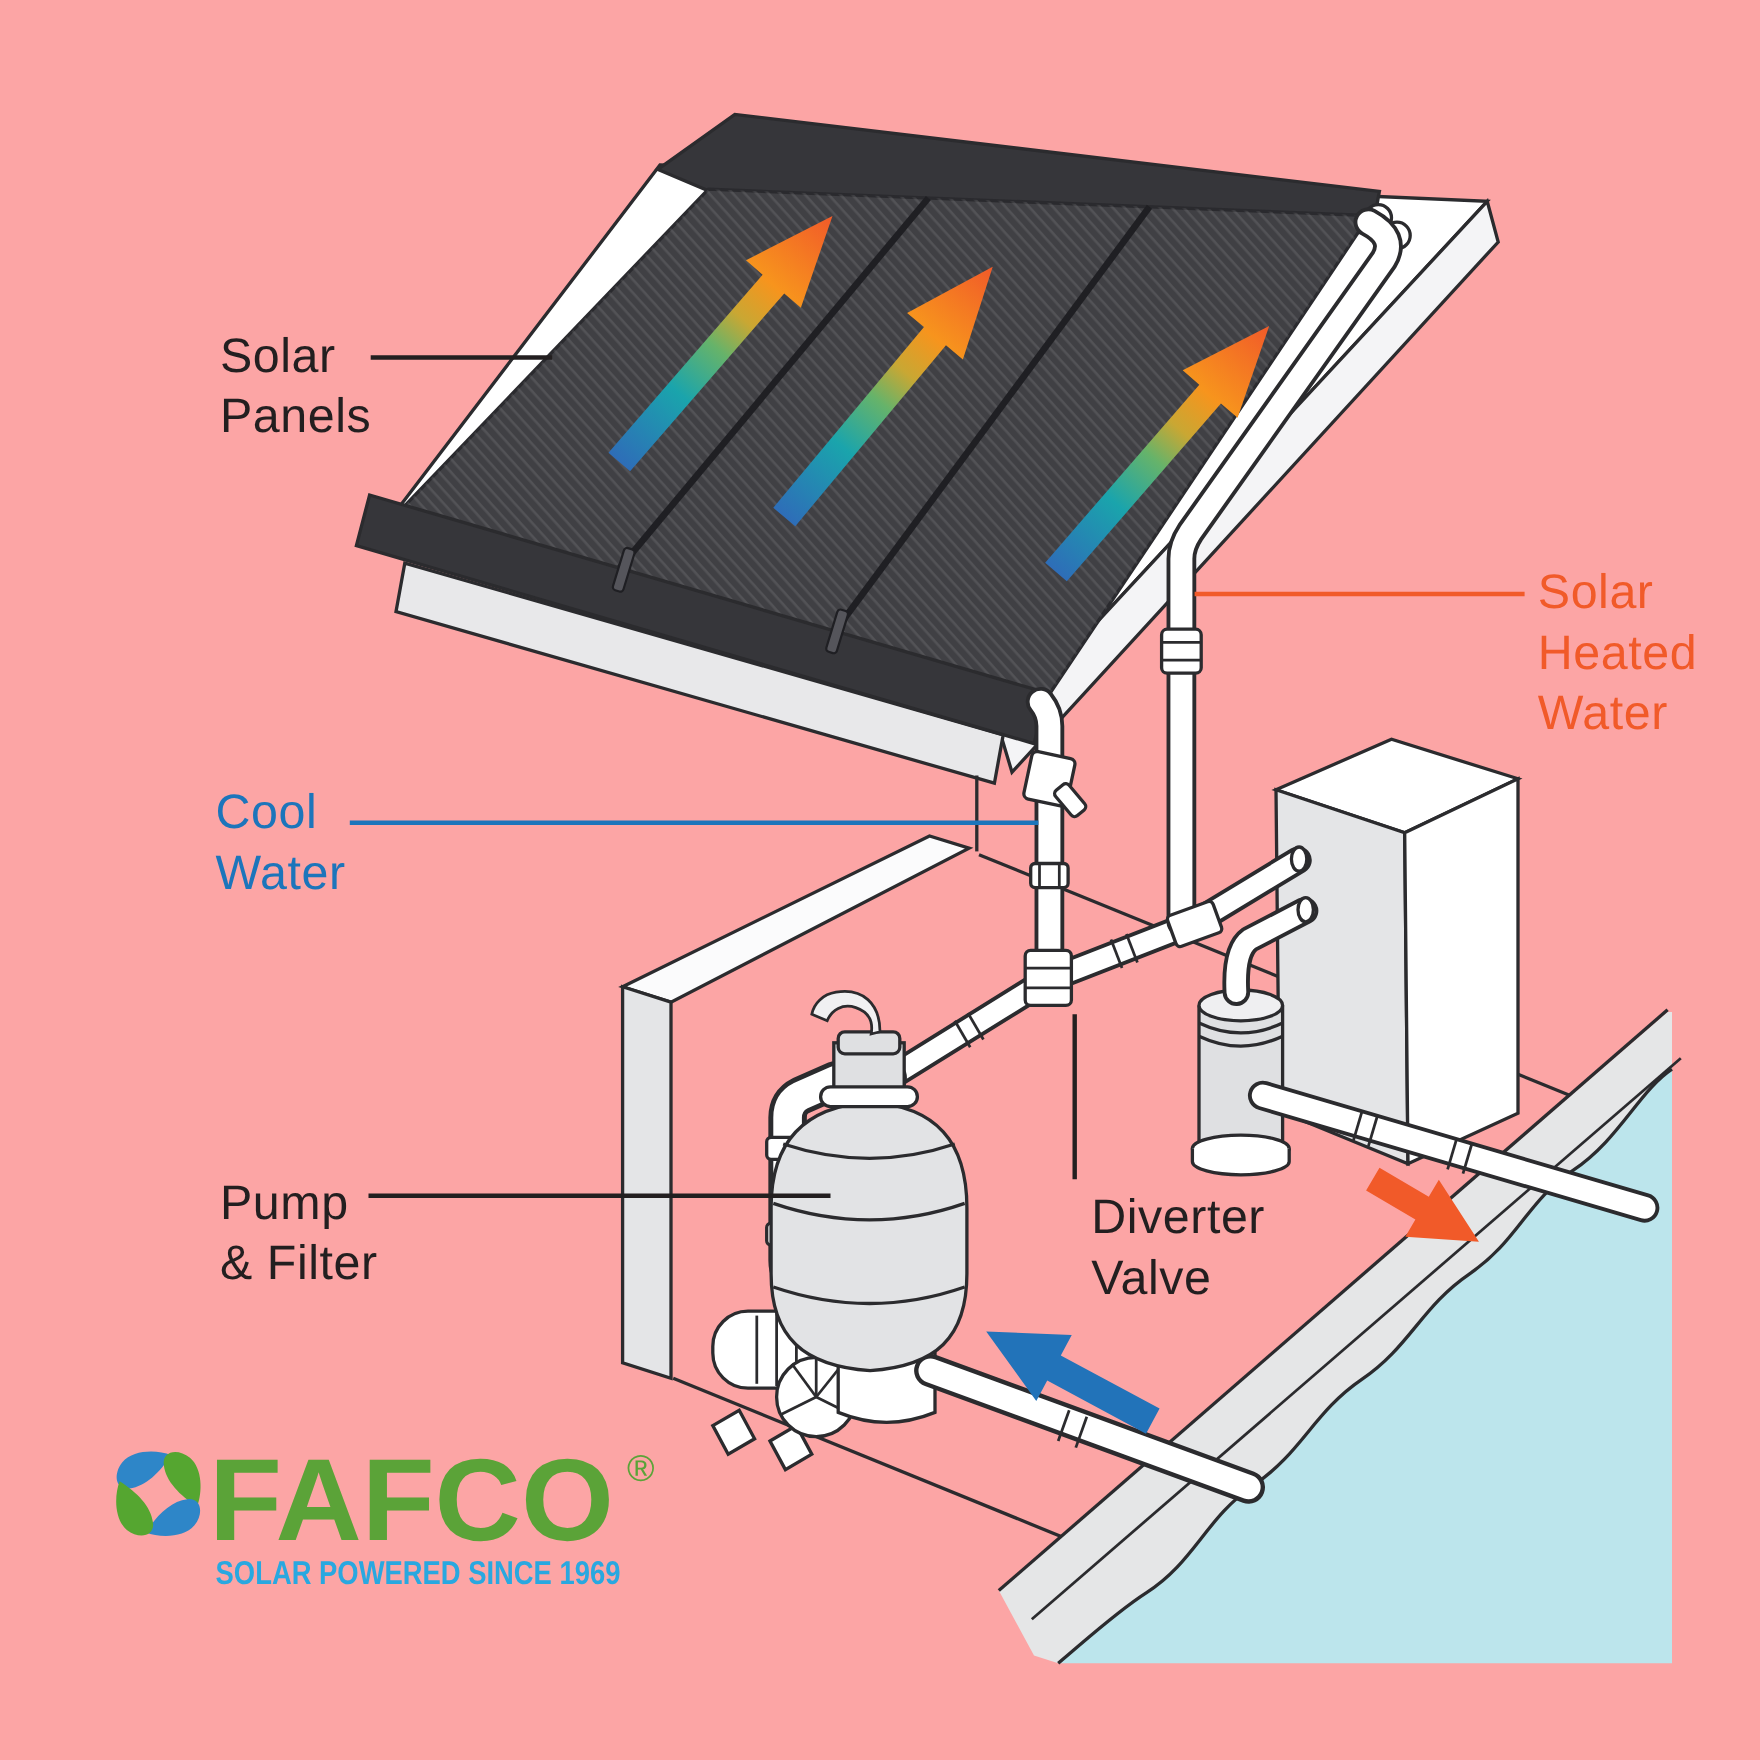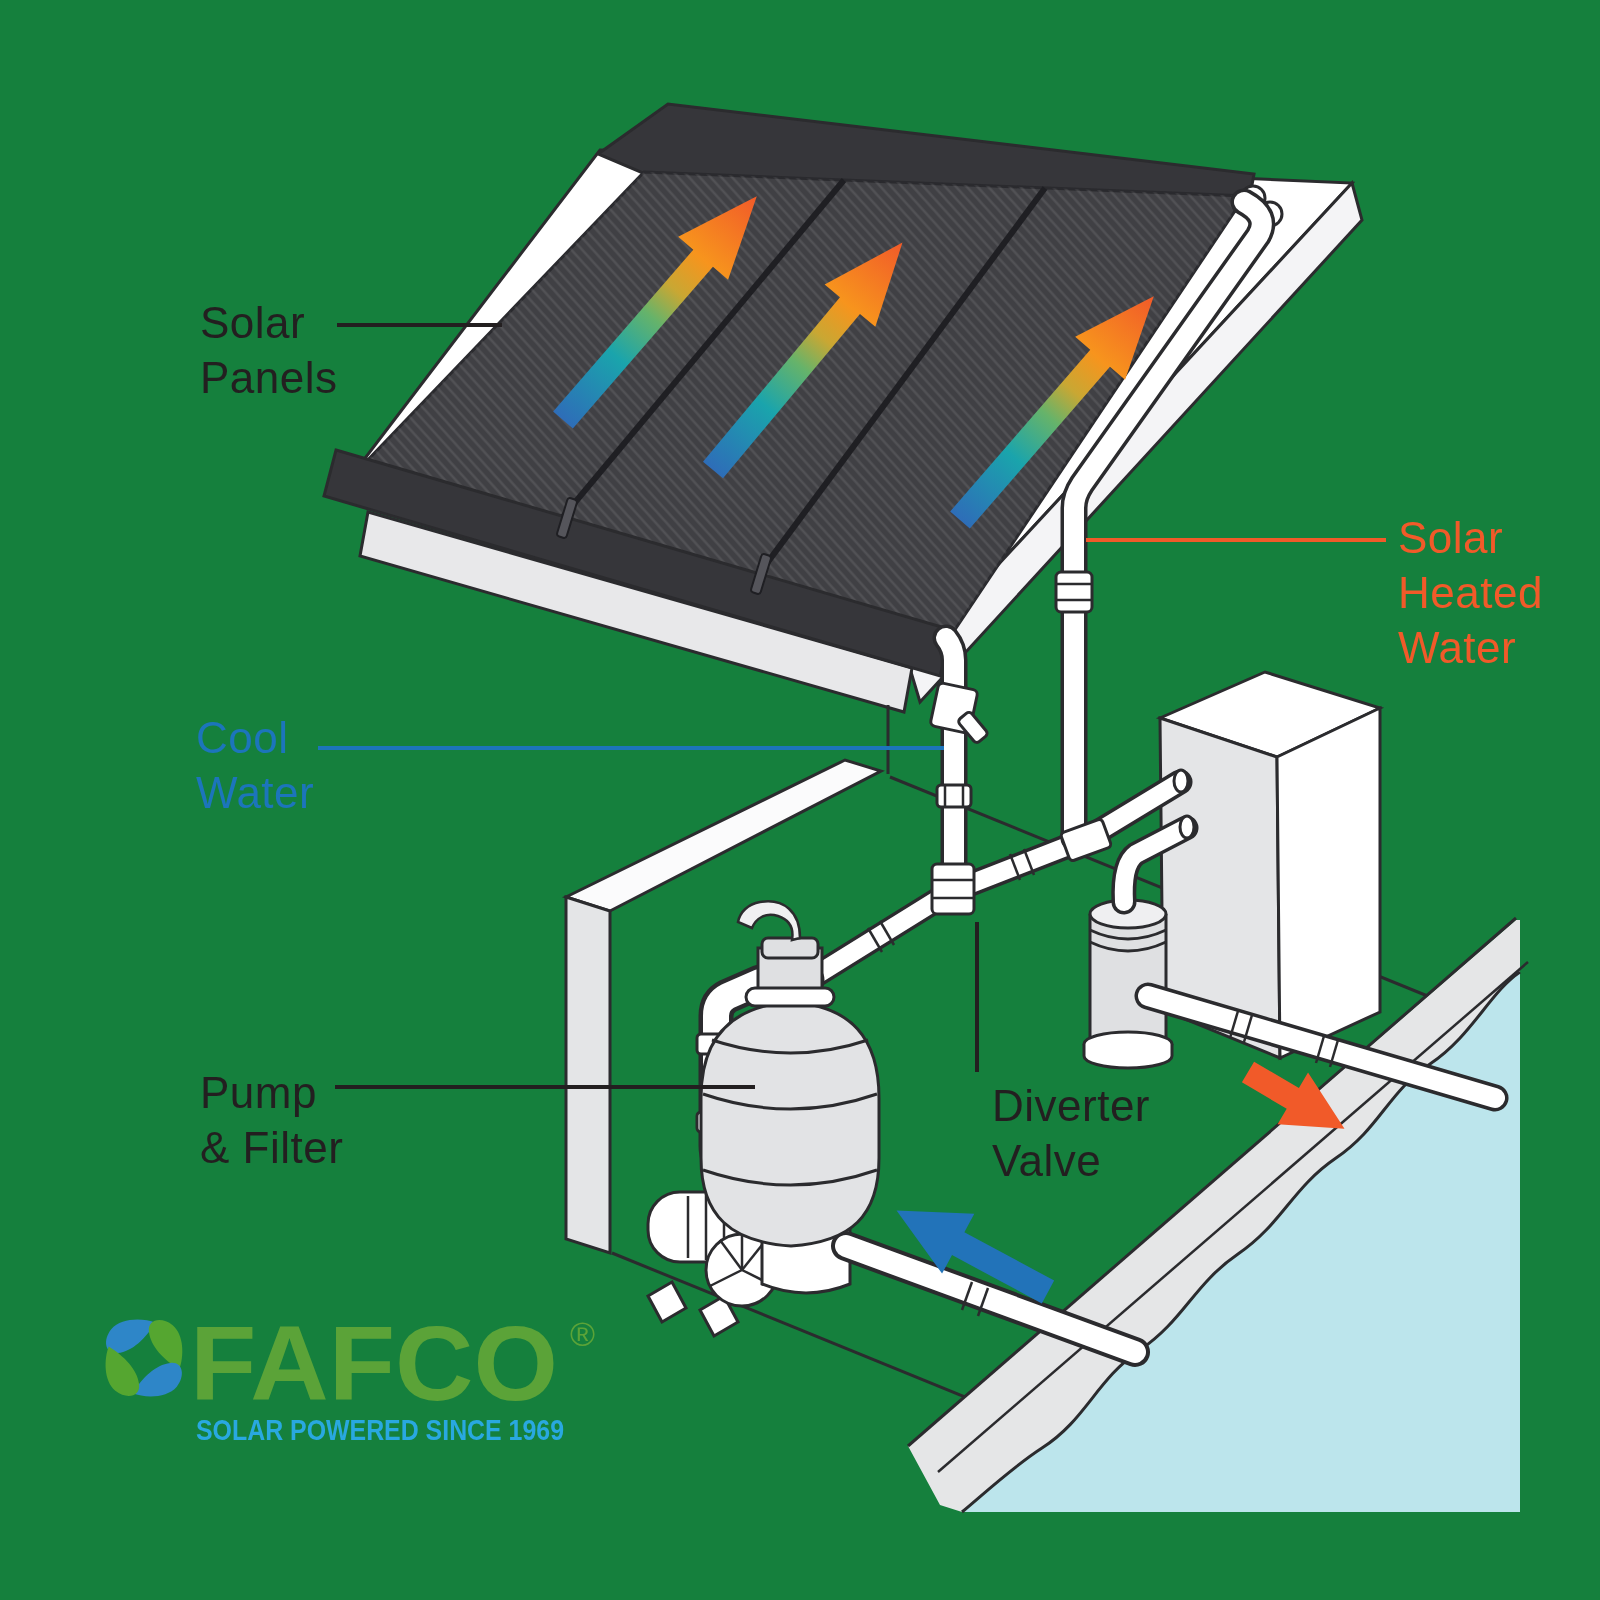--- a/index.html
+++ b/index.html
@@ -1,16 +1,16 @@
 <!DOCTYPE html>
 <html><head>
 <meta charset="utf-8">
 <style>
   html,body{margin:0;padding:0;background:#ffffff;}
-  .stage{width:1600px;height:1600px;position:relative;background:#15803d;overflow:hidden;}
+  .stage{width:1600px;height:1600px;position:relative;background:#fca5a5;overflow:hidden;}
   svg{display:block;}
   text{font-family:"Liberation Sans","DejaVu Sans",sans-serif;}
   .lbl{font-size:44px;letter-spacing:0.5px;}
   .outl{stroke:#2B2B2E;stroke-width:3;fill:none;}
   .pipeOuter{fill:none;stroke:#2B2B2E;stroke-linecap:round;stroke-linejoin:round;}
   .pipeInner{fill:none;stroke:#ffffff;stroke-linecap:round;stroke-linejoin:round;}
   .fit{fill:#ffffff;stroke:#2B2B2E;stroke-width:3;}
   .tick{stroke:#2B2B2E;stroke-width:2.5;}
 </style>
 </head>

